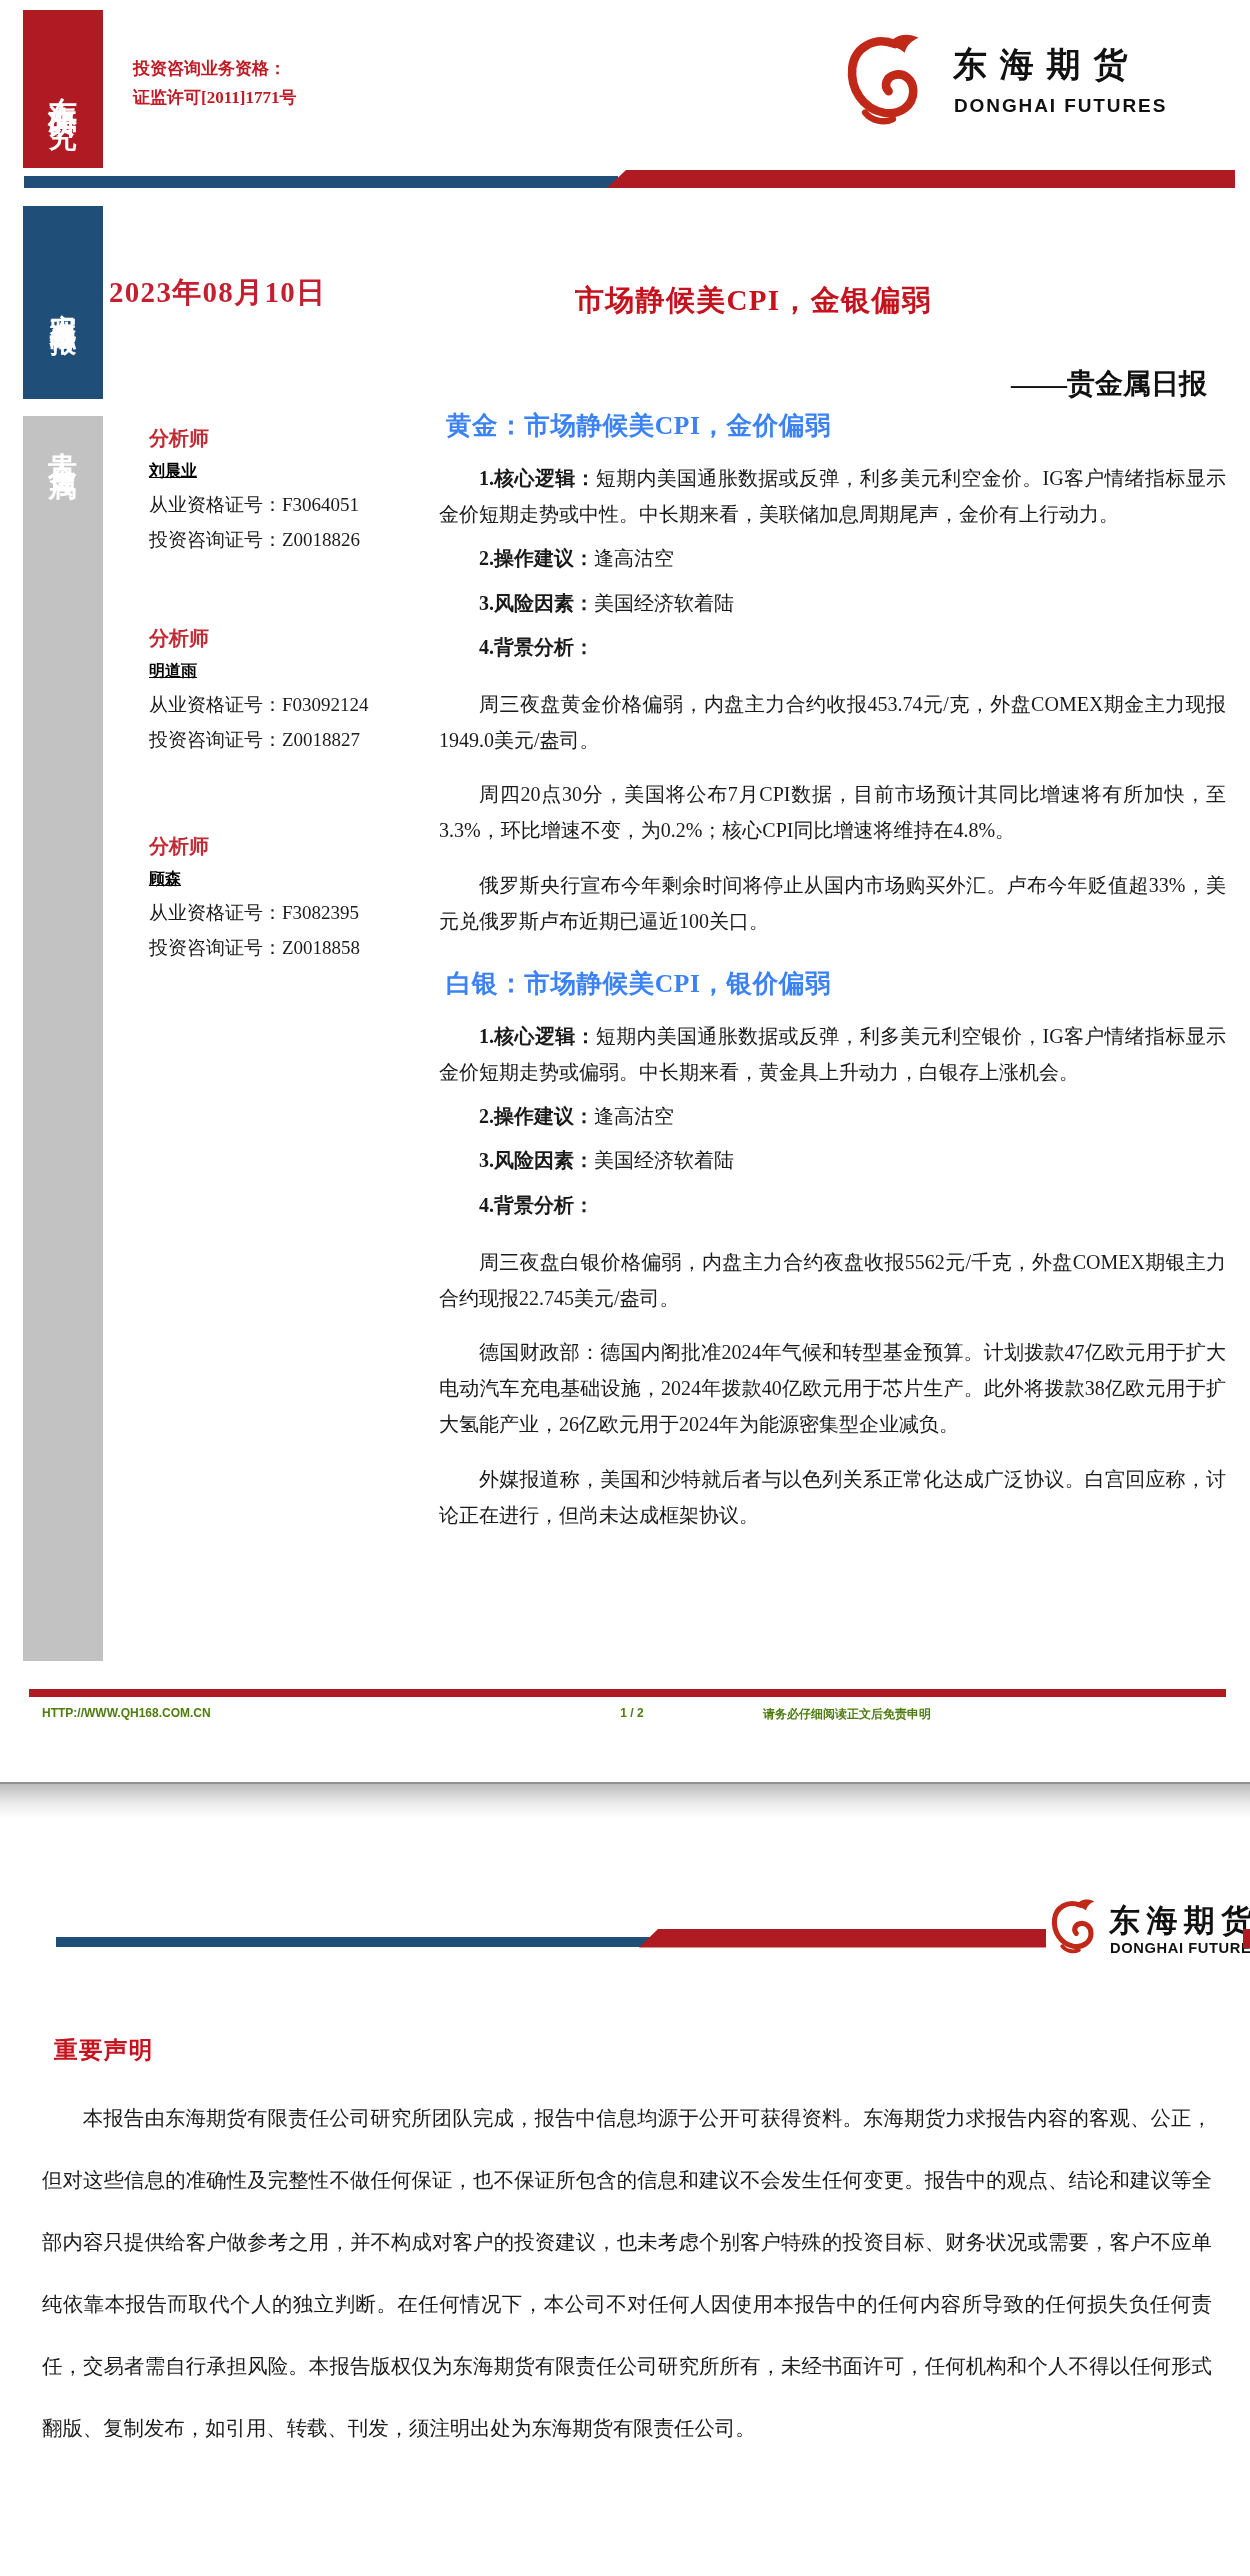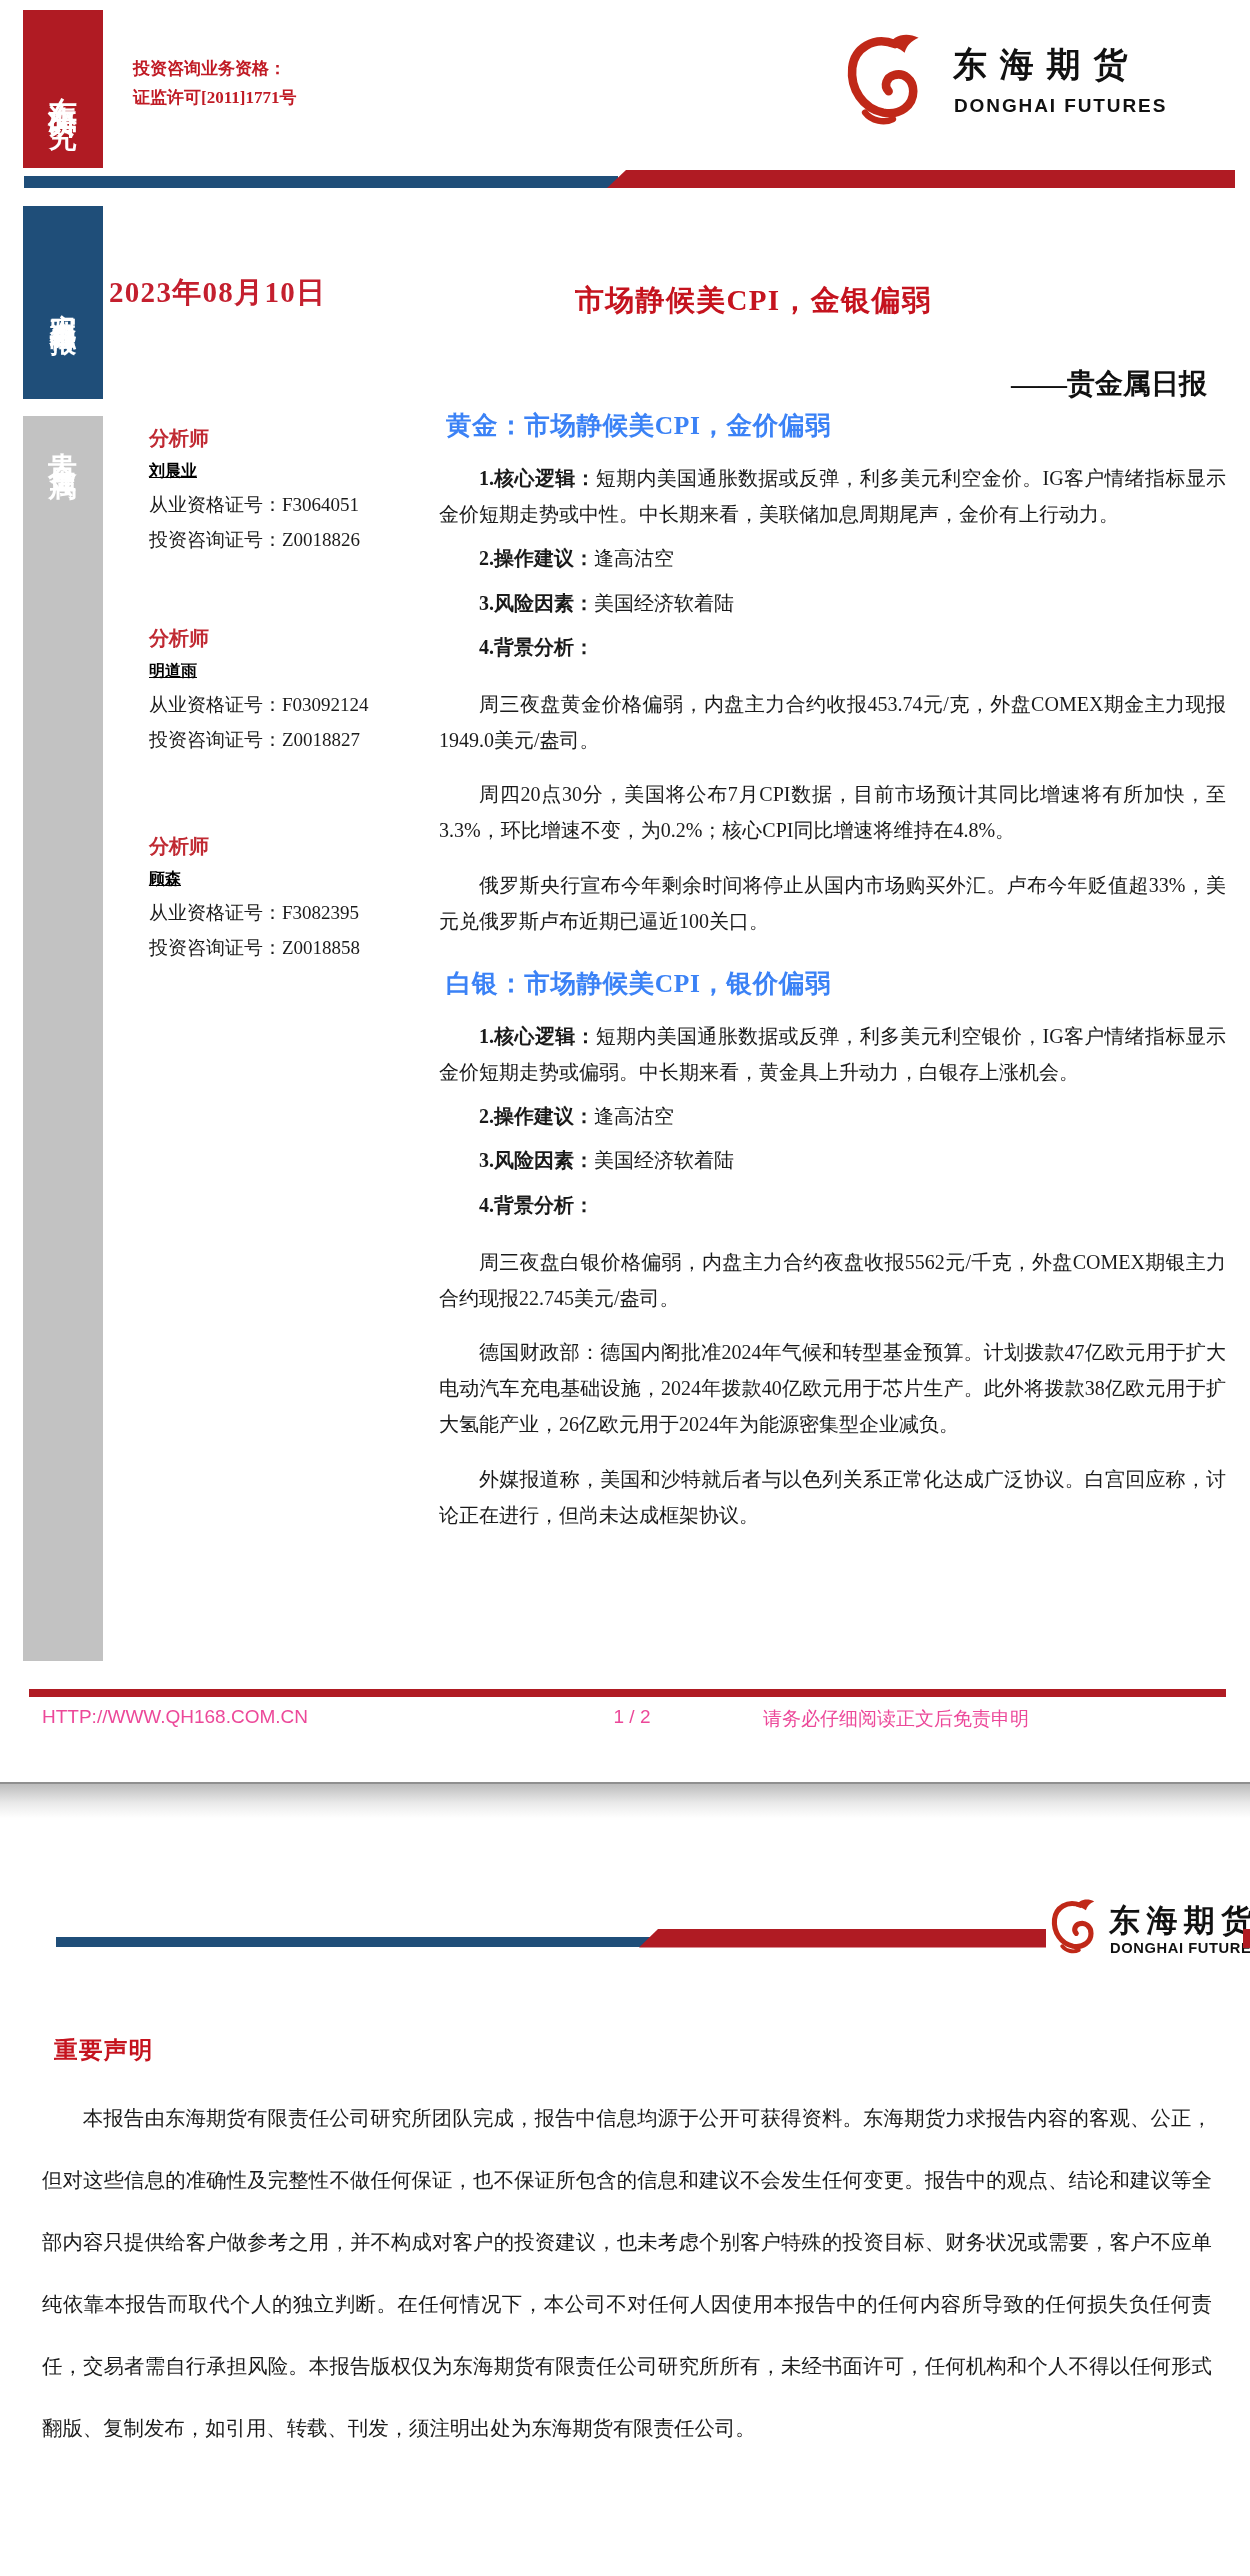--- a/index.html
+++ b/index.html
@@ -43,21 +43,21 @@
   .sec-h{color:#3b82f6;font-size:25.5px;line-height:33px;font-weight:bold;margin:0 0 18px 7px;letter-spacing:0.6px;}
   .sec-h.silver{margin-top:28px;}
   .pt{font-size:20px;line-height:36px;margin:0 0 8.3px 0;text-indent:2em;text-align:justify;}
   .pt b{font-weight:bold;}
   .pt.last{margin-bottom:21px;}
   .bg{font-size:20px;line-height:36px;margin:0 0 18.5px 0;text-indent:2em;text-align:justify;}
 
   
   .foot-bar{left:29px;top:1689px;width:1197px;height:8.3px;background:#b01b23;}
   .foot-txt{top:1706px;font-family:"Liberation Sans","DejaVu Sans",sans-serif;
-            font-weight:normal;font-size:19px;color:#ec4899;white-space:nowrap;}
+            font-weight:bold;font-size:12px;color:#4d7c0f;white-space:nowrap;}
 
   
   .sep-line{left:0;top:1782px;width:1251px;height:2.6px;background:#8f8f8f;}
   .sep-grad{left:0;top:1784px;width:1251px;height:34px;background:linear-gradient(180deg,#bcbcbc 0%,#e9e9e9 55%,#ffffff 100%);}
 
   
   .p2-logo-cn{color:#111;font-weight:bold;letter-spacing:6.4px;font-size:31px;white-space:nowrap;}
   .p2-logo-en{color:#111;font-weight:bold;font-family:"Liberation Sans","DejaVu Sans",sans-serif;
               letter-spacing:0.6px;font-size:14.7px;white-space:nowrap;}
   .p2-head{left:54px;top:2034px;color:#c5131e;font-size:23.6px;font-weight:bold;letter-spacing:1.3px;}

